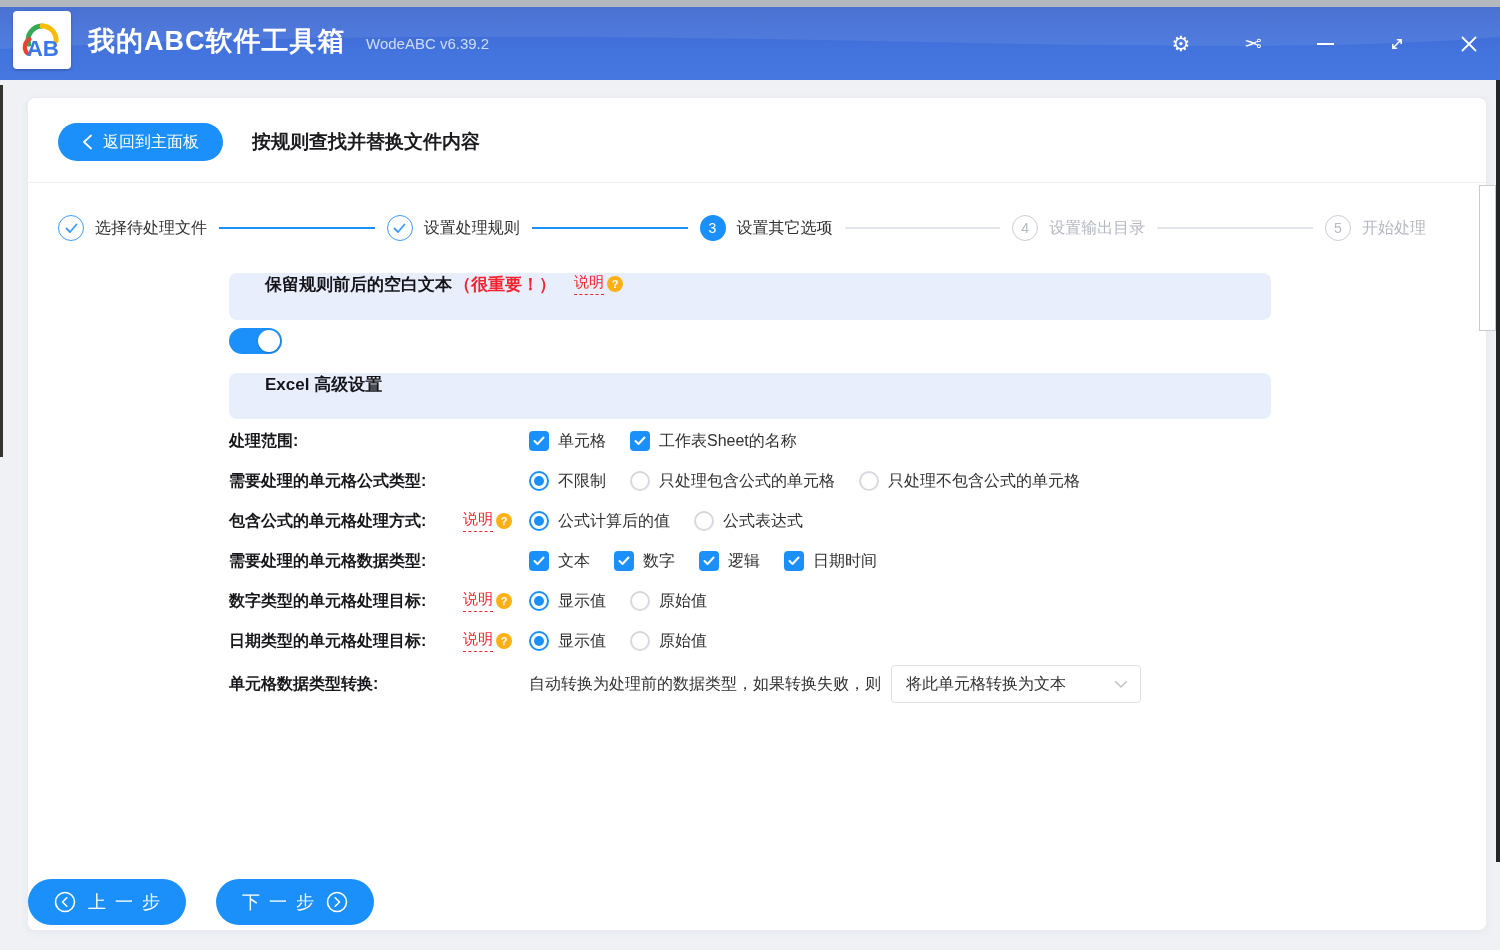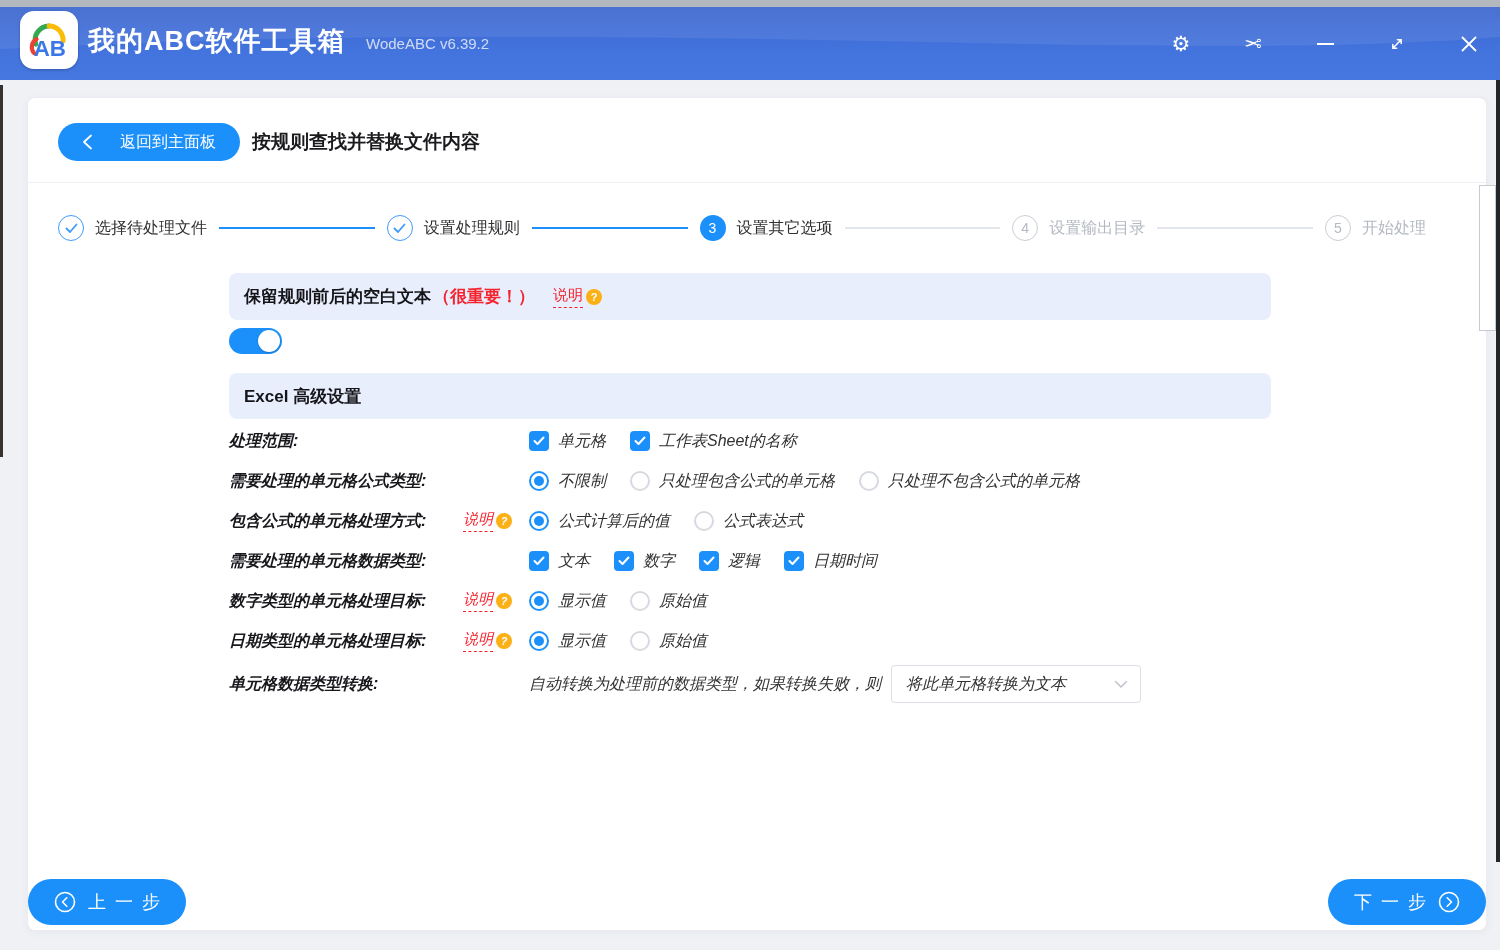--- a/index.html
+++ b/index.html
@@ -8,38 +8,38 @@
 
   
   .edge-top { position:absolute; left:0; top:0; width:1500px; height:7px; background:#b3b8be; }
   .edge-left { position:absolute; left:0; top:85px; width:3px; height:372px; background:#35322f; }
   .edge-right { position:absolute; left:1496px; top:80px; width:4px; height:782px; background:#232629; }
 
   
   .titlebar { position:absolute; left:0; top:7px; width:1500px; height:73px;
     background:linear-gradient(180deg,#3a66cf 0%,#4373dd 60%,#4677e0 100%); overflow:hidden; }
   .titlebar .wave { position:absolute; left:0; top:0; width:100%; height:100%; pointer-events:none; }
-  .logo { position:absolute; left:20px; top:4px; width:58px; height:58px; background:#ffffff;
-    border-radius:14px; display:flex; align-items:center; justify-content:center;
+  .logo { position:absolute; left:13px; top:4px; width:58px; height:58px; background:#ffffff;
+    border-radius:4px; display:flex; align-items:center; justify-content:center;
     box-shadow:0 1px 3px rgba(0,0,0,.25); }
   .app-title { position:absolute; left:88px; top:16px; font-size:27px; font-weight:bold; color:#ffffff; letter-spacing:1px; }
   .app-version { position:absolute; left:366px; top:28px; font-size:15px; color:rgba(255,255,255,.75); }
   .win-icons { position:absolute; right:18px; top:0; height:73px; display:flex; align-items:center; gap:46px; }
   .win-icon { width:26px; height:26px; display:flex; align-items:center; justify-content:center;
     color:#ffffff; font-size:21px; cursor:pointer; }
   .win-icon .bar { width:17px; height:2px; background:#ffffff; }
   .glyph-flip { transform:scaleX(-1); }
 
   
   .card { position:absolute; left:27px; top:97px; width:1460px; height:834px; background:#ffffff;
     border:1px solid #ececf0; border-radius:8px; box-shadow:0 2px 8px rgba(60,70,90,.05); }
 
   .back-btn { position:absolute; left:30px; top:25px; height:38px; padding:0 24px; background:#1b90fb;
     border:none; border-radius:19px; color:#ffffff; font-size:16px; display:flex; align-items:center;
-    gap:27px; cursor:pointer; font-family:inherit; }
+    gap:10px; cursor:pointer; font-family:inherit; }
   .page-title { position:absolute; left:224px; top:25px; height:38px; line-height:38px;
     font-size:19px; font-weight:bold; color:#1b1b1f; }
   .header-divider { position:absolute; left:0; top:84px; width:100%; height:1px; background:#eef0f5; }
 
   
   .steps { position:absolute; left:0; top:108px; right:16px; height:44px; display:flex; align-items:center;
     padding:0 44px 0 30px; }
   .step { display:flex; align-items:center; gap:11px; flex:0 0 auto; }
   .step-circle { width:26px; height:26px; border-radius:50%; display:flex; align-items:center;
     justify-content:center; font-size:14px; }
@@ -47,36 +47,36 @@
   .step.active .step-circle { background:#1b90fb; color:#ffffff; }
   .step.pending .step-circle { border:1.5px solid #c9cdd5; color:#b4b9c2; background:#ffffff; }
   .step-label { font-size:16px; color:#303133; }
   .step.pending .step-label { color:#b4b9c2; }
   .step-line { flex:1 1 auto; height:2px; margin:0 12px; }
   .step-line.done { background:#1b90fb; }
   .step-line.pending { background:#e2e5ea; }
 
   
   .panel { position:absolute; left:201px; top:175px; width:1042px; }
-  .section-bar { height:47px; background:#e9eefc; border-radius:8px; display:flex; align-items:center;
-    padding:0 15px; }
+  .section-bar { height:47px; background:#e9eefc; border-radius:8px; display:flex; align-items:flex-start;
+    padding:0 36px; }
   .section-title { font-size:17px; font-weight:bold; color:#141419; }
   .important { font-size:17px; font-weight:bold; color:#f5232e; margin-left:2px; }
   .help-link { display:inline-flex; align-items:center; margin-left:18px; cursor:pointer; }
   .help-text { font-size:15px; color:#f5232e; border-bottom:1.5px dashed #f5232e; padding-bottom:2px; }
   .q-icon { width:16px; height:16px; border-radius:50%; background:#fbb015; color:#ffffff; font-size:11px;
     font-weight:bold; display:flex; align-items:center; justify-content:center; margin-left:3px; }
   .toggle-row { margin-top:8px; height:26px; }
   .toggle { position:relative; width:53px; height:26px; border-radius:13px; background:#1b90fb; cursor:pointer; }
   .toggle .knob { position:absolute; right:2px; top:2px; width:22px; height:22px; border-radius:50%;
     background:#ffffff; box-shadow:0 1px 2px rgba(0,0,0,.2); }
   .bar2 { margin-top:19px; height:46px; }
 
   .rows { margin-top:2px; }
-  .frow { height:40px; display:flex; align-items:center;font-style:italic; }
+  .frow { height:40px; display:flex; align-items:center; }
   .frow.last { height:46px; }
   .flabel { width:234px; font-size:16px; font-weight:bold; color:#17171c; flex:0 0 auto; }
   .fhelp { width:66px; flex:0 0 auto; display:flex; align-items:center; }
   .fhelp .help-link { margin-left:0; }
   .fctrl { display:flex; align-items:flex-end; gap:24px; }
 
   .opt { display:flex; align-items:center; gap:9px; cursor:pointer; }
   .opt-label { font-size:16px; color:#303133; }
   .cb { width:20px; height:20px; border-radius:4px; background:#1b90fb; display:flex; align-items:center;
     justify-content:center; }
@@ -86,21 +86,21 @@
   .rd.off { border:2px solid #d6d9df; }
   .rd.on .dot { width:10px; height:10px; border-radius:50%; background:#1b90fb; }
 
   .convert-text { font-size:16px; color:#303133; }
   .select { width:250px; height:38px; margin-left:10px; border:1px solid #dcdfe6; border-radius:4px;
     display:flex; align-items:center; padding:0 12px 0 14px; cursor:pointer; background:#ffffff; }
   .select-value { font-size:16px; color:#303133; }
   .select .chev { margin-left:auto; display:flex; align-items:center; }
 
   
-  .footer { position:absolute; left:0; top:781px; width:100%; display:flex; justify-content:space-between; gap:30px; }
+  .footer { position:absolute; left:0; top:781px; width:100%; display:flex; justify-content:flex-start; gap:30px; }
   .nav-btn { height:46px; padding:0 26px; background:#1b90fb; border:none; border-radius:23px;
     color:#ffffff; font-size:18px; display:flex; align-items:center; gap:12px; cursor:pointer;
     font-family:inherit; }
   .nav-btn .txt { letter-spacing:9px; margin-right:-9px; }
 
   
   .scroll-thumb { position:absolute; left:1479px; top:185px; width:17px; height:146px; background:#ffffff;
     border:1px solid #c6cad1; }
 </style>
 </head>

